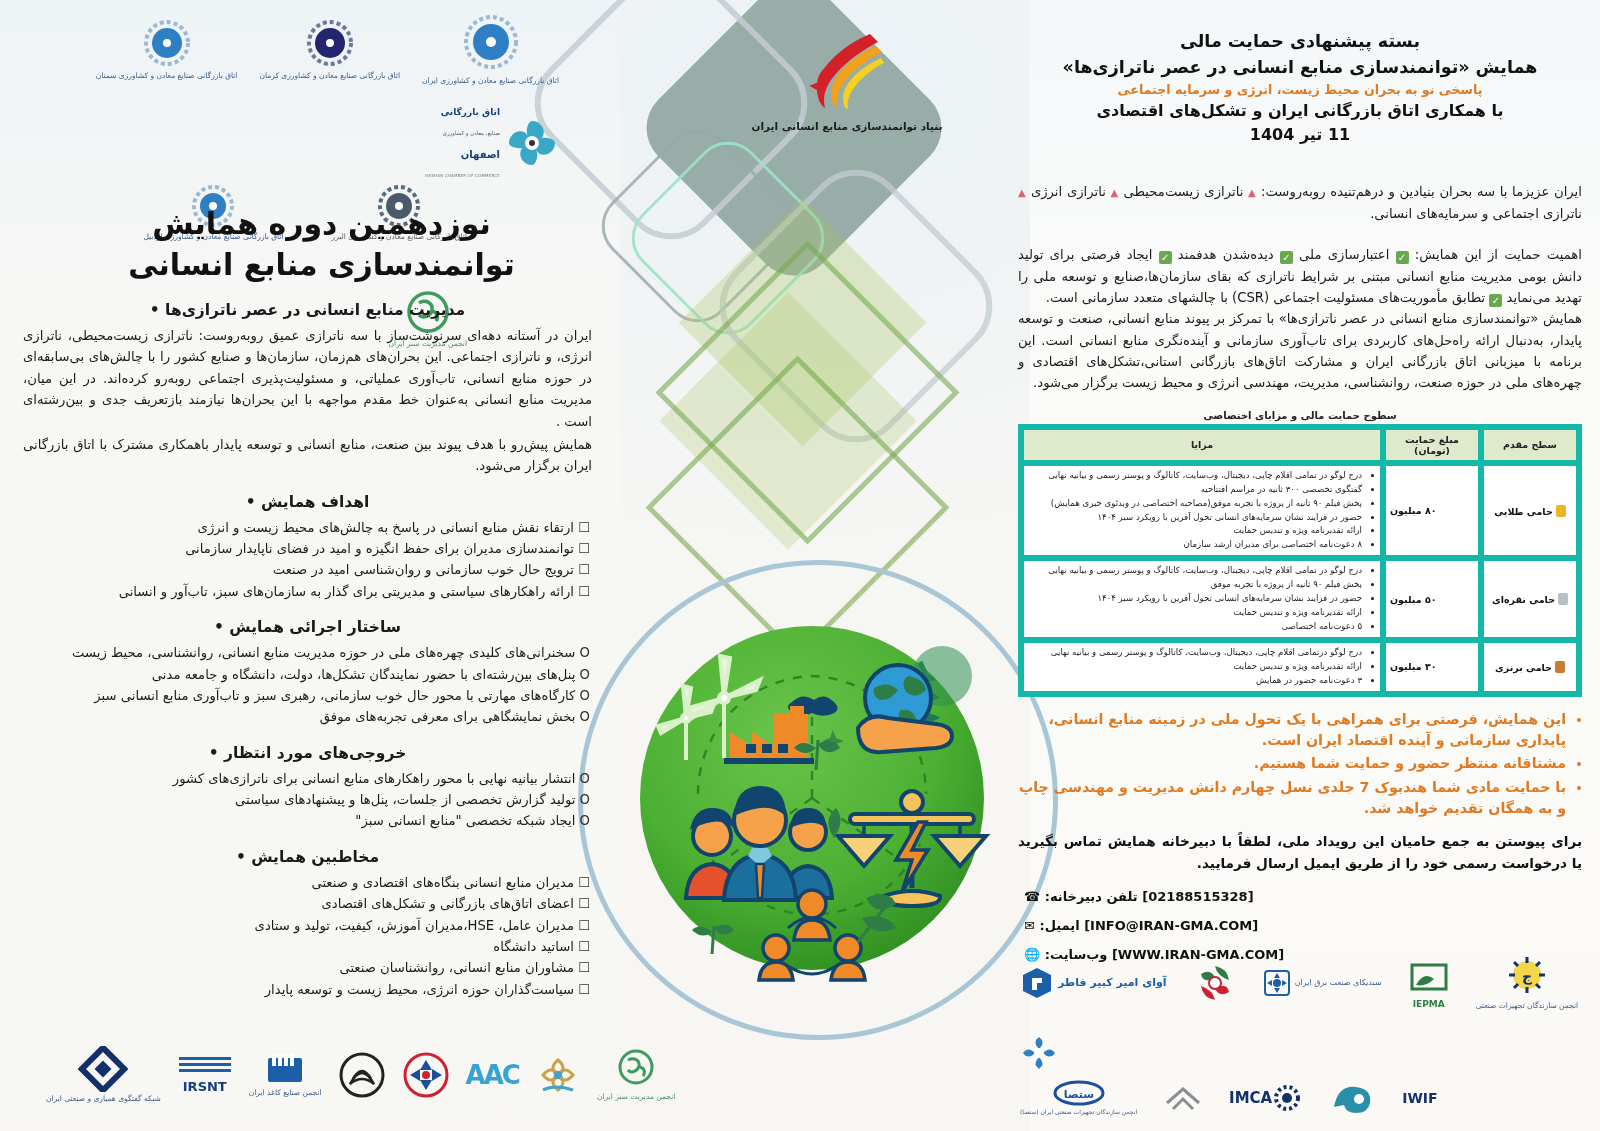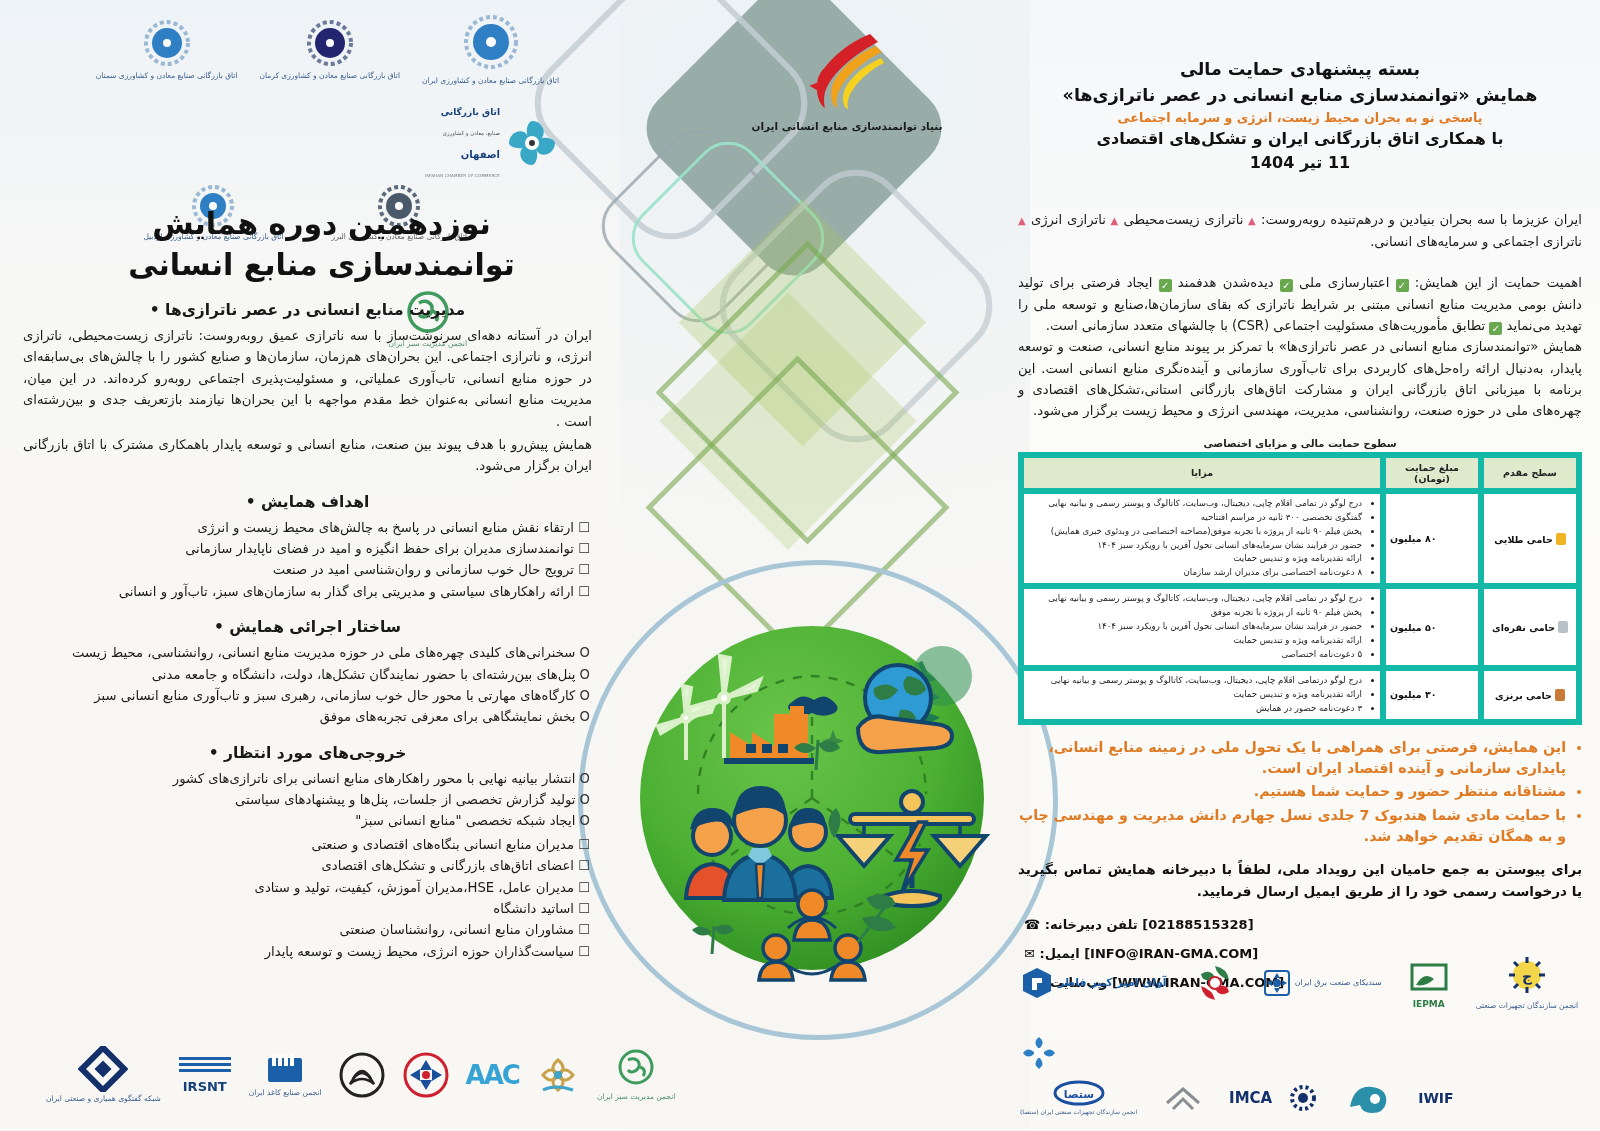--- a/index.html
+++ b/index.html
@@ -283,32 +283,33 @@
           <li class="ox">پنل‌های بین‌رشته‌ای با حضور نمایندگان تشکل‌ها، دولت، دانشگاه و جامعه مدنی</li>
           <li class="ox">کارگاه‌های مهارتی با محور حال خوب سازمانی، رهبری سبز و تاب‌آوری منابع انسانی سبز</li>
           <li class="ox">بخش نمایشگاهی برای معرفی تجربه‌های موفق</li>
         </ul>
         <div class="section-head">خروجی‌های مورد انتظار •</div>
         <ul class="bullet-list">
           <li class="ox">انتشار بیانیه نهایی با محور راهکارهای منابع انسانی برای ناترازی‌های کشور</li>
           <li class="ox">تولید گزارش تخصصی از جلسات، پنل‌ها و پیشنهادهای سیاستی</li>
           <li class="ox">ایجاد شبکه تخصصی "منابع انسانی سبز"</li>
         </ul>
+        <div class="section-head">مخاطبین همایش •</div>
         <ul class="bullet-list">
           <li class="bx">مدیران منابع انسانی بنگاه‌های اقتصادی و صنعتی</li>
           <li class="bx">اعضای اتاق‌های بازرگانی و تشکل‌های اقتصادی</li>
           <li class="bx">مدیران عامل، HSE،مدیران آموزش، کیفیت، تولید و ستادی</li>
           <li class="bx">اساتید دانشگاه</li>
           <li class="bx">مشاوران منابع انسانی، روانشناسان صنعتی</li>
           <li class="bx">سیاست‌گذاران حوزه انرژی، محیط زیست و توسعه پایدار</li>
         </ul>
       </div>
   </div>
 
-  <div class="col-right" style="top:56px;">
+  <div class="col-right" style="top:28px;">
     <div class="r-title">
       <div class="r-t1">بسته پیشنهادی حمایت مالی</div>
       <div class="r-t2">همایش «توانمندسازی منابع انسانی در عصر ناترازی‌ها»</div>
       <div class="r-t3">پاسخی نو به بحران محیط زیست، انرژی و سرمایه اجتماعی</div>
       <div class="r-t4">با همکاری اتاق بازرگانی ایران و تشکل‌های اقتصادی</div>
       <div class="r-t5">11 تیر 1404</div>
     </div>
 
     <div class="r-par" style="margin-top:34px;">
       <span>ایران عزیزما با سه بحران بنیادین و درهم‌تنیده روبه‌روست:</span>
@@ -654,21 +655,21 @@
       </svg>
     </div>
     <div class="logo-row" style="gap:26px; justify-content:flex-end; margin-top:8px;">
       <div class="logo-chip">
         <div style="font-size:14px;font-weight:bold;color:#14306b;">IWIF</div>
       </div>
       <svg width="48" height="34" viewBox="0 0 48 34">
         <path d="M6 26 q4 -22 22 -20 q16 2 14 16 q-2 10 -14 10 q-10 0 -12 -8" fill="#2a8fa8"></path>
         <circle cx="31" cy="18" r="5" fill="#fff"></circle>
       </svg>
-      <div class="logo-chip" style="flex-direction:row;gap:16px;">
+      <div class="logo-chip" style="flex-direction:row;gap:0;">
         <svg width="30" height="30" viewBox="0 0 30 30">
           <circle cx="15" cy="15" r="11" fill="none" stroke="#14306b" stroke-width="4" stroke-dasharray="3 3"></circle>
           <circle cx="15" cy="15" r="5" fill="#14306b"></circle>
         </svg>
         <div style="font-size:15px;font-weight:bold;color:#14306b;">IMCA</div>
       </div>
       <svg width="40" height="34" viewBox="0 0 40 34">
         <g fill="none" stroke="#8a8f94" stroke-width="3">
           <path d="M4 22 L20 8 L36 22"></path>
             <path d="M10 28 L20 18 L30 28"></path>

